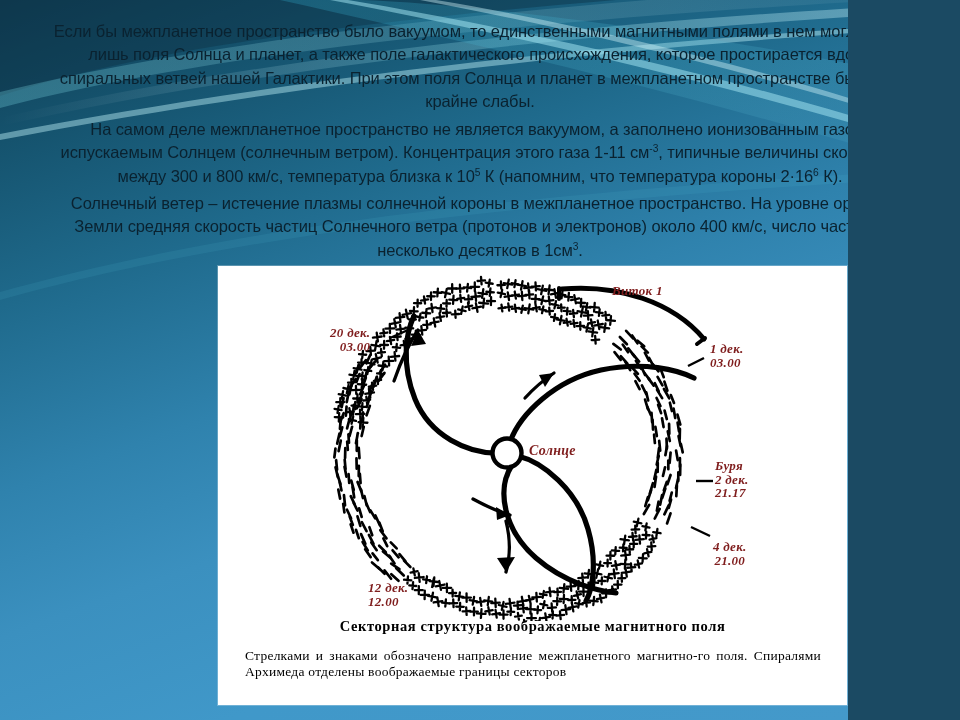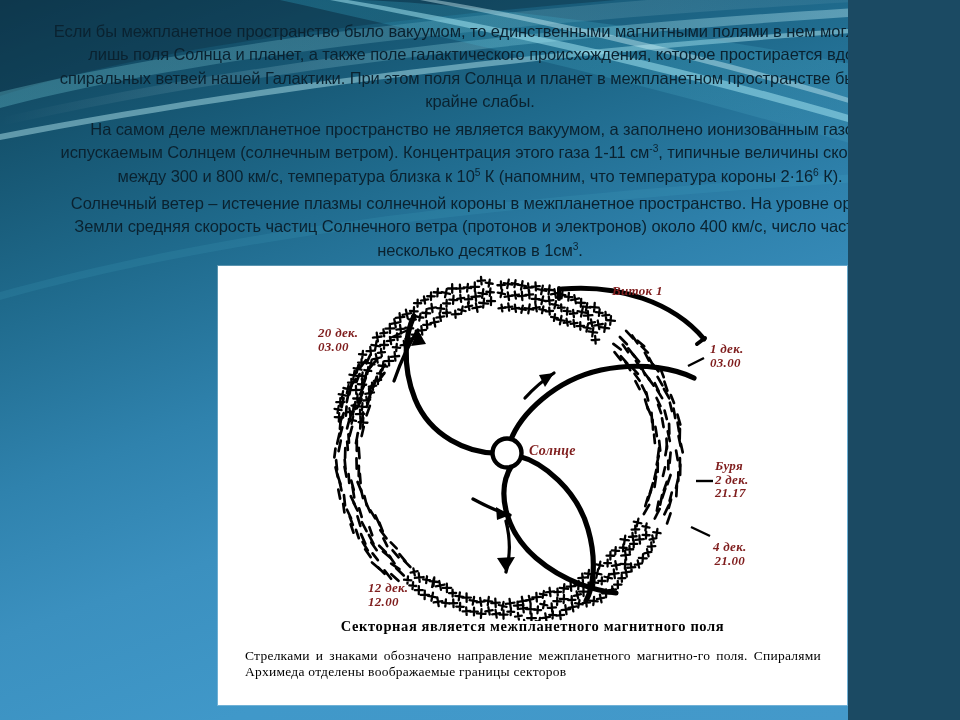--- a/index.html
+++ b/index.html
@@ -613,33 +613,33 @@
         <g stroke="#000" stroke-width="2.4" fill="none">
           <path d="M172,72 L190,64"></path>
           <path d="M486,92 L470,100"></path>
           <path d="M495,215 L478,215"></path>
           <path d="M492,270 L473,261"></path>
           <path d="M214,322 L216,312"></path>
         </g>
       </svg>
 
       <div class="dlabel" style="left:394px; top:18px;">Виток 1</div>
-      <div class="dlabel" style="left:100px; top:60px; text-align:left;">20 дек.
+      <div class="dlabel" style="left:112px; top:60px; text-align:right;">20 дек.
 03.00</div>
       <div class="dlabel" style="left:492px; top:76px; text-align:left;font-style:italic;">1 дек.
 03.00</div>
       <div class="dlabel" style="left:497px; top:193px; text-align:left;">Буря
 2 дек.
 21.17</div>
       <div class="dlabel" style="left:495px; top:274px; text-align:center;">4 дек.
 21.00</div>
       <div class="dlabel" style="left:150px; top:315px; text-align:left;">12 дек.
 12.00</div>
       <div class="dlabel" id="label-sun" style="left:311px; top:178px;">Солнце</div>
     </div>
 
     <div id="caption-block">
-      <p id="caption-title">Секторная является межпланетного магнитного поля</p>
+      <p id="caption-title">Секторная структура воображаемые магнитного поля</p>
       <p id="caption-body">Стрелками и знаками обозначено направление межпланетного магнитно-го поля. Спиралями Архимеда отделены воображаемые границы секторов</p>
     </div>
   </div>
 
 </div>
 
 </body></html>

